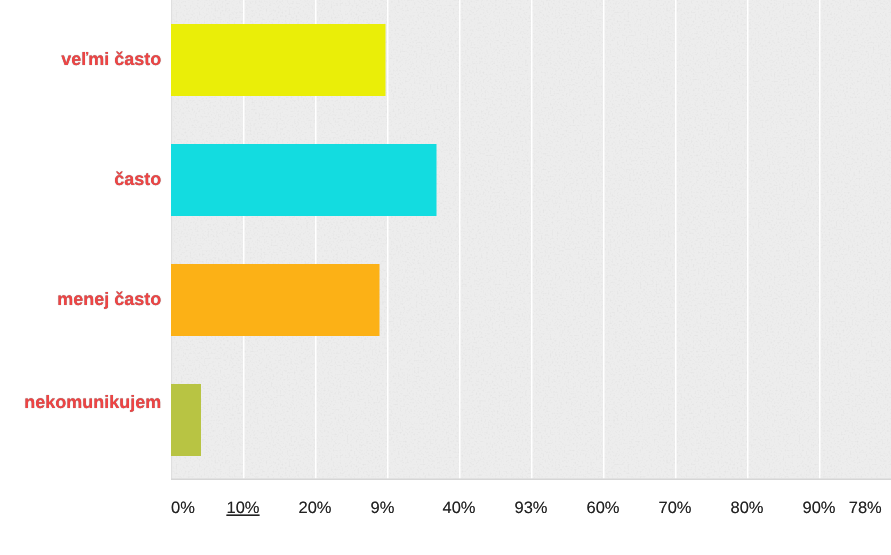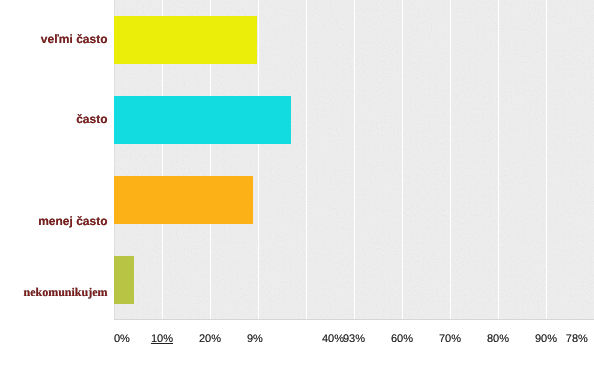--- a/index.html
+++ b/index.html
@@ -9,21 +9,21 @@
        -webkit-font-smoothing:antialiased;text-rendering:geometricPrecision;}
   #chart{position:absolute;left:0;top:0;width:594px;height:370px;overflow:hidden;}
   #plot{position:absolute;left:114px;top:0;width:480px;height:320px;background:#ededed;}
   .gridline{position:absolute;top:0;width:1px;height:319px;background:#ffffff;}
   .axisline{position:absolute;left:114px;top:319px;width:480px;height:1px;background:#d6d6d6;}
   .yaxisline{position:absolute;left:114px;top:0;width:1px;height:320px;background:#dfdfdf;}
   #noise{position:absolute;left:114px;top:0;width:480px;height:319px;
          pointer-events:none;opacity:1;}
   .bar{position:absolute;}
   .catlabel{position:absolute;right:486.5px;text-align:center;transform:translateZ(0);
-            font-size:12px;font-weight:bold;color:#7f1d1d;white-space:nowrap;text-shadow:0 0 0.5px rgba(0,0,0,0.6);
+            font-size:12px;font-weight:bold;color:#ef4444;white-space:nowrap;text-shadow:0 0 0.5px rgba(0,0,0,0.6);
             line-height:12px;}
   .tick{position:absolute;transform:translateZ(0);font-size:11px;color:#222222;white-space:nowrap;text-shadow:0 0 0.3px rgba(0,0,0,0.45);
         line-height:11px;}
 </style>
 </head>
 <body>
 
 <div id="chart">
   <div id="plot" style="background: rgb(237, 237, 237);"></div>
   <svg id="noise" width="480" height="319" viewBox="0 0 480 319">
@@ -54,29 +54,29 @@
   <div class="axisline"></div>
   <div id="bars">
       <div class="bar" style="left: 114px; top: 16px; width: 142.56px; height: 48px; background: rgb(234, 238, 8);"></div>
       <div class="bar" style="left: 114px; top: 96px; width: 177.12px; height: 48px; background: rgb(19, 220, 224);"></div>
       <div class="bar" style="left: 114px; top: 176px; width: 138.72px; height: 48px; background: rgb(252, 177, 22);"></div>
       <div class="bar" style="left: 114px; top: 256px; width: 19.68px; height: 48px; background: rgb(184, 196, 67);"></div>
     </div>
   <div id="catlabels">
       <div class="catlabel" style="top: 33px;">veľmi často</div>
       <div class="catlabel" style="top: 113px;">často</div>
-      <div class="catlabel" style="top: 193px; margin-top: 22px;">menej často</div>
-      <div class="catlabel" style="top: 286px; font-family: Liberation Serif, serif;">nekomunikujem</div>
+      <div class="catlabel" style="top: 193px;">menej často</div>
+      <div class="catlabel" style="top: 262px;">nekomunikujem</div>
     </div>
   <div id="ticks">
       <div class="tick" style="left: 114px; top: 334px;">0%</div>
       <div class="tick" style="left: 150.984px; top: 334px; text-decoration: underline;">10%</div>
       <div class="tick" style="left: 198.984px; top: 334px;">20%</div>
       <div class="tick" style="left: 246.984px; top: 334px;">9%</div>
-      <div class="tick" style="left: 294.984px; top: 334px; margin-left: 27px;">40%</div>
+      <div class="tick" style="left: 294.984px; top: 334px;">40%</div>
       <div class="tick" style="left: 342.984px; top: 334px;">93%</div>
       <div class="tick" style="left: 390.984px; top: 334px;">60%</div>
       <div class="tick" style="left: 438.984px; top: 334px;">70%</div>
       <div class="tick" style="left: 486.984px; top: 334px;">80%</div>
       <div class="tick" style="left: 534.984px; top: 334px;">90%</div>
       <div class="tick" style="left: 565.859px; top: 334px;">78%</div>
     </div>
 </div>
 
 </body></html>

